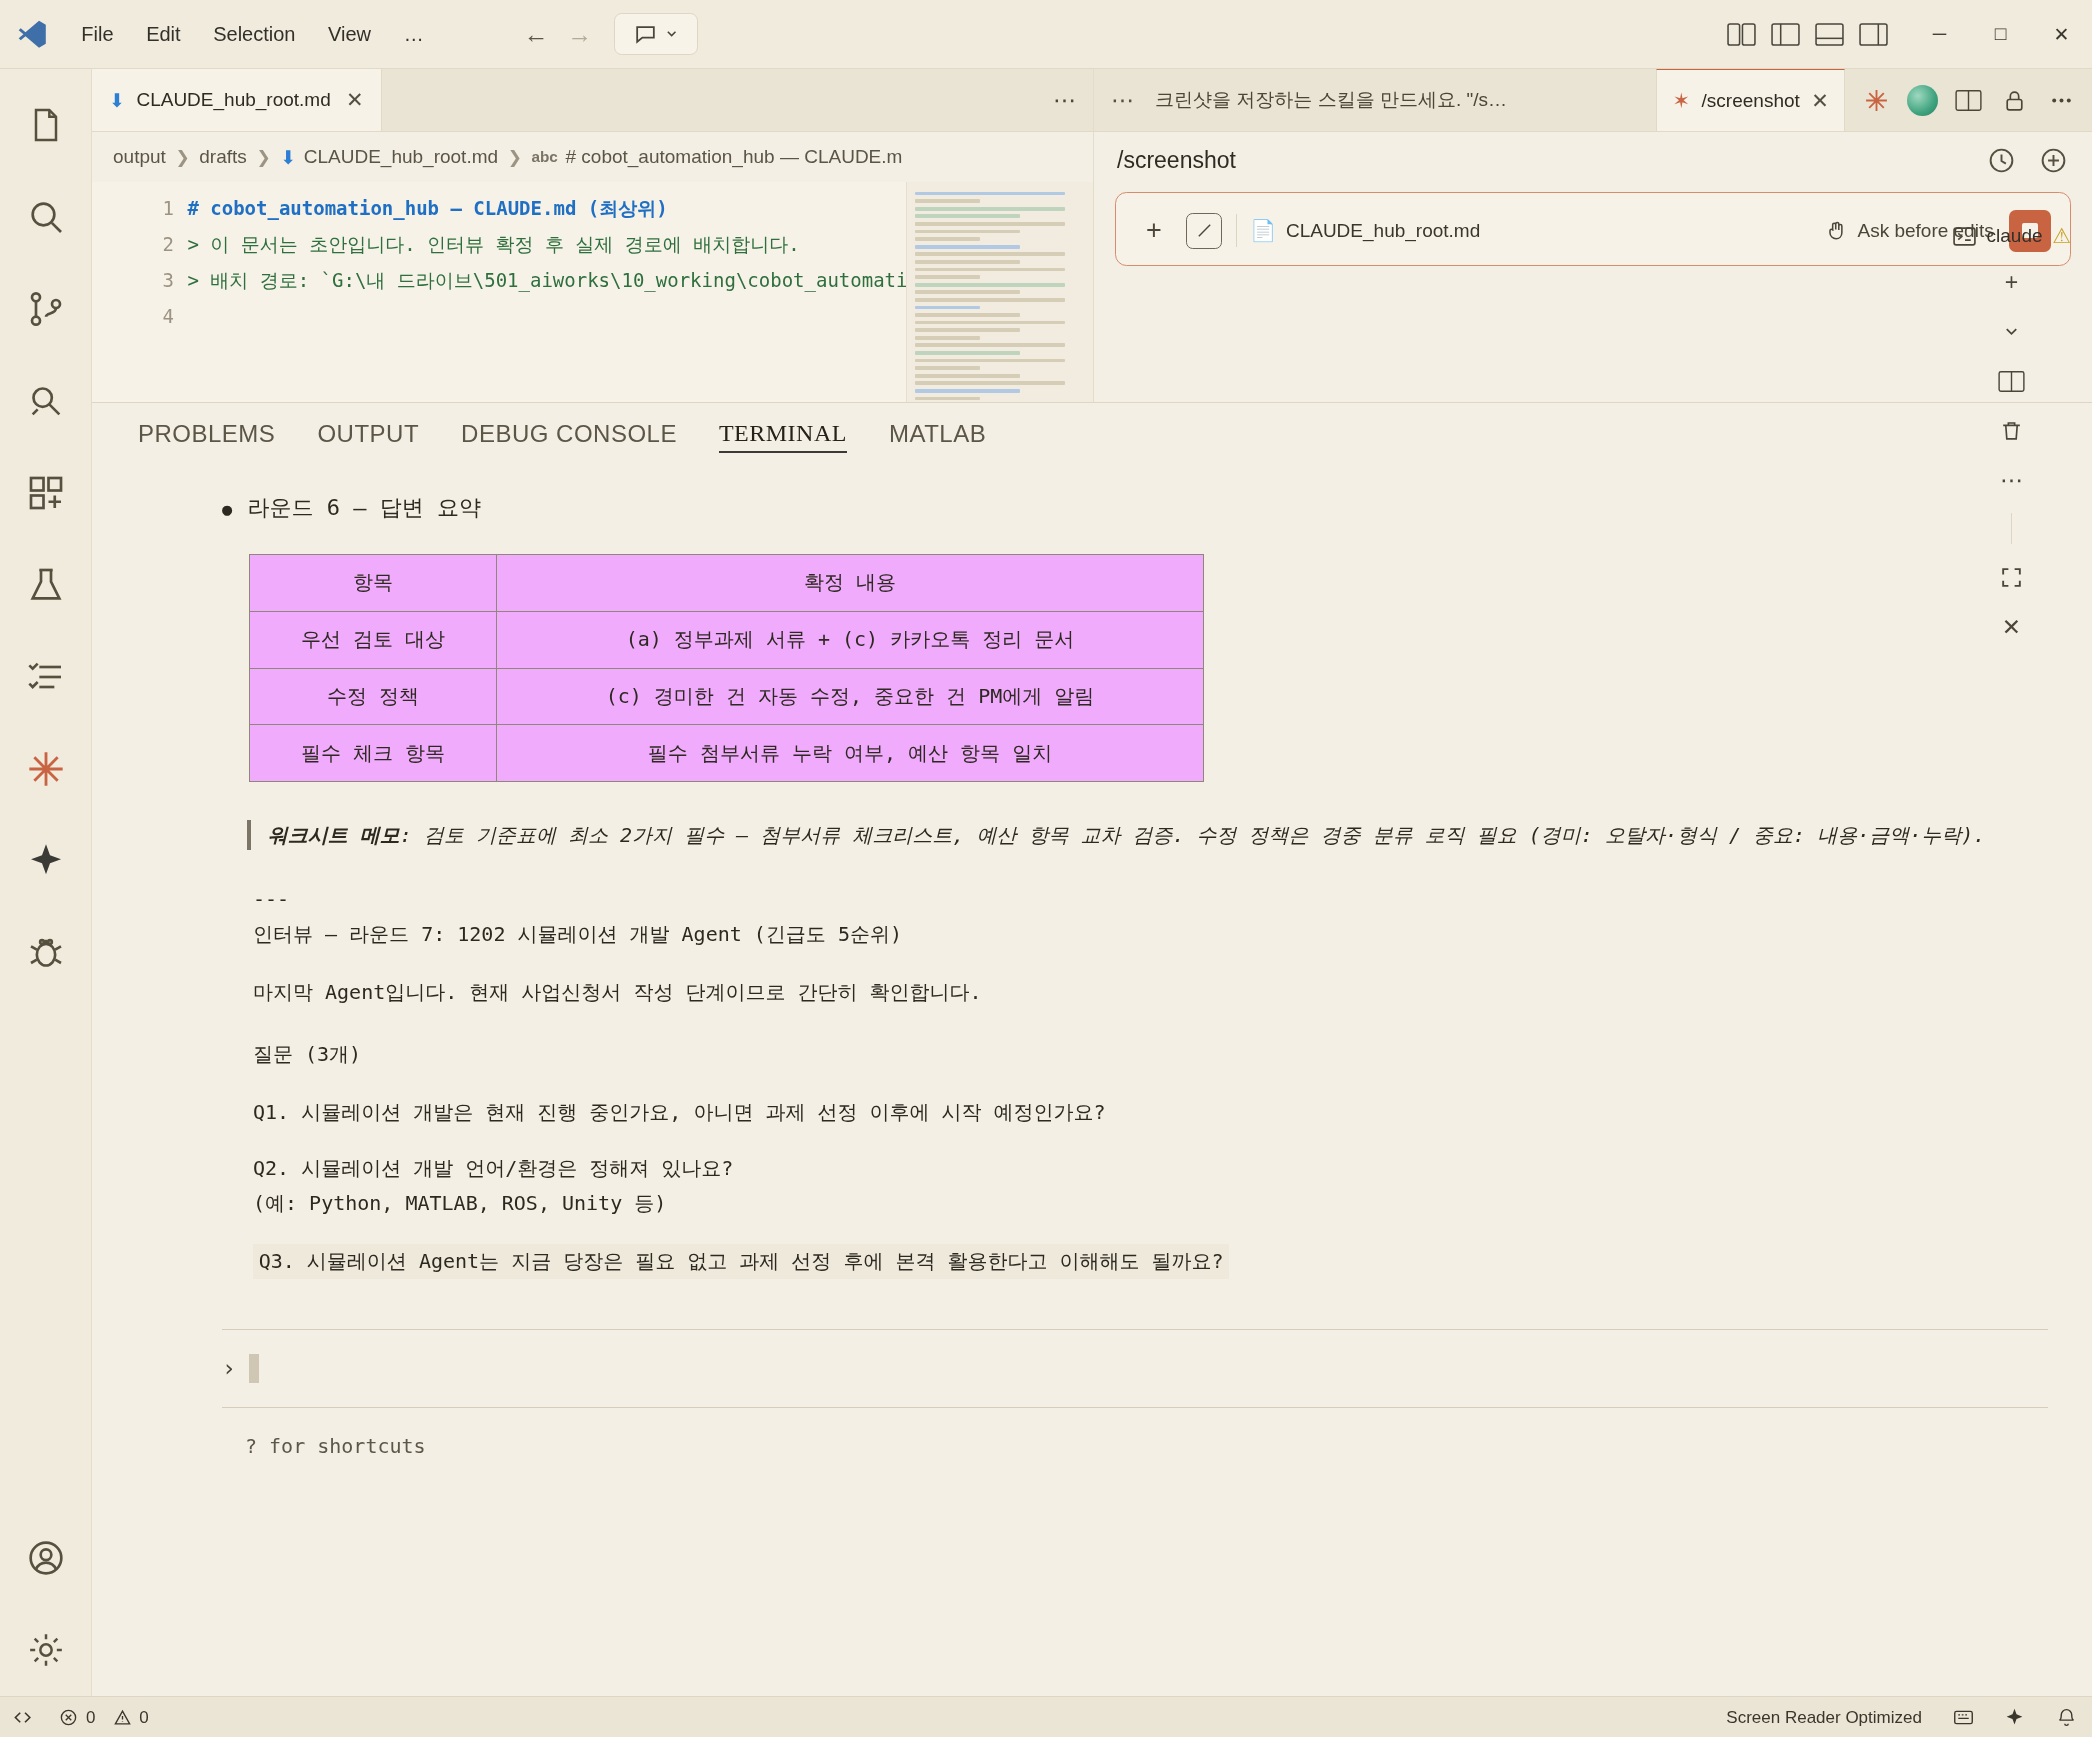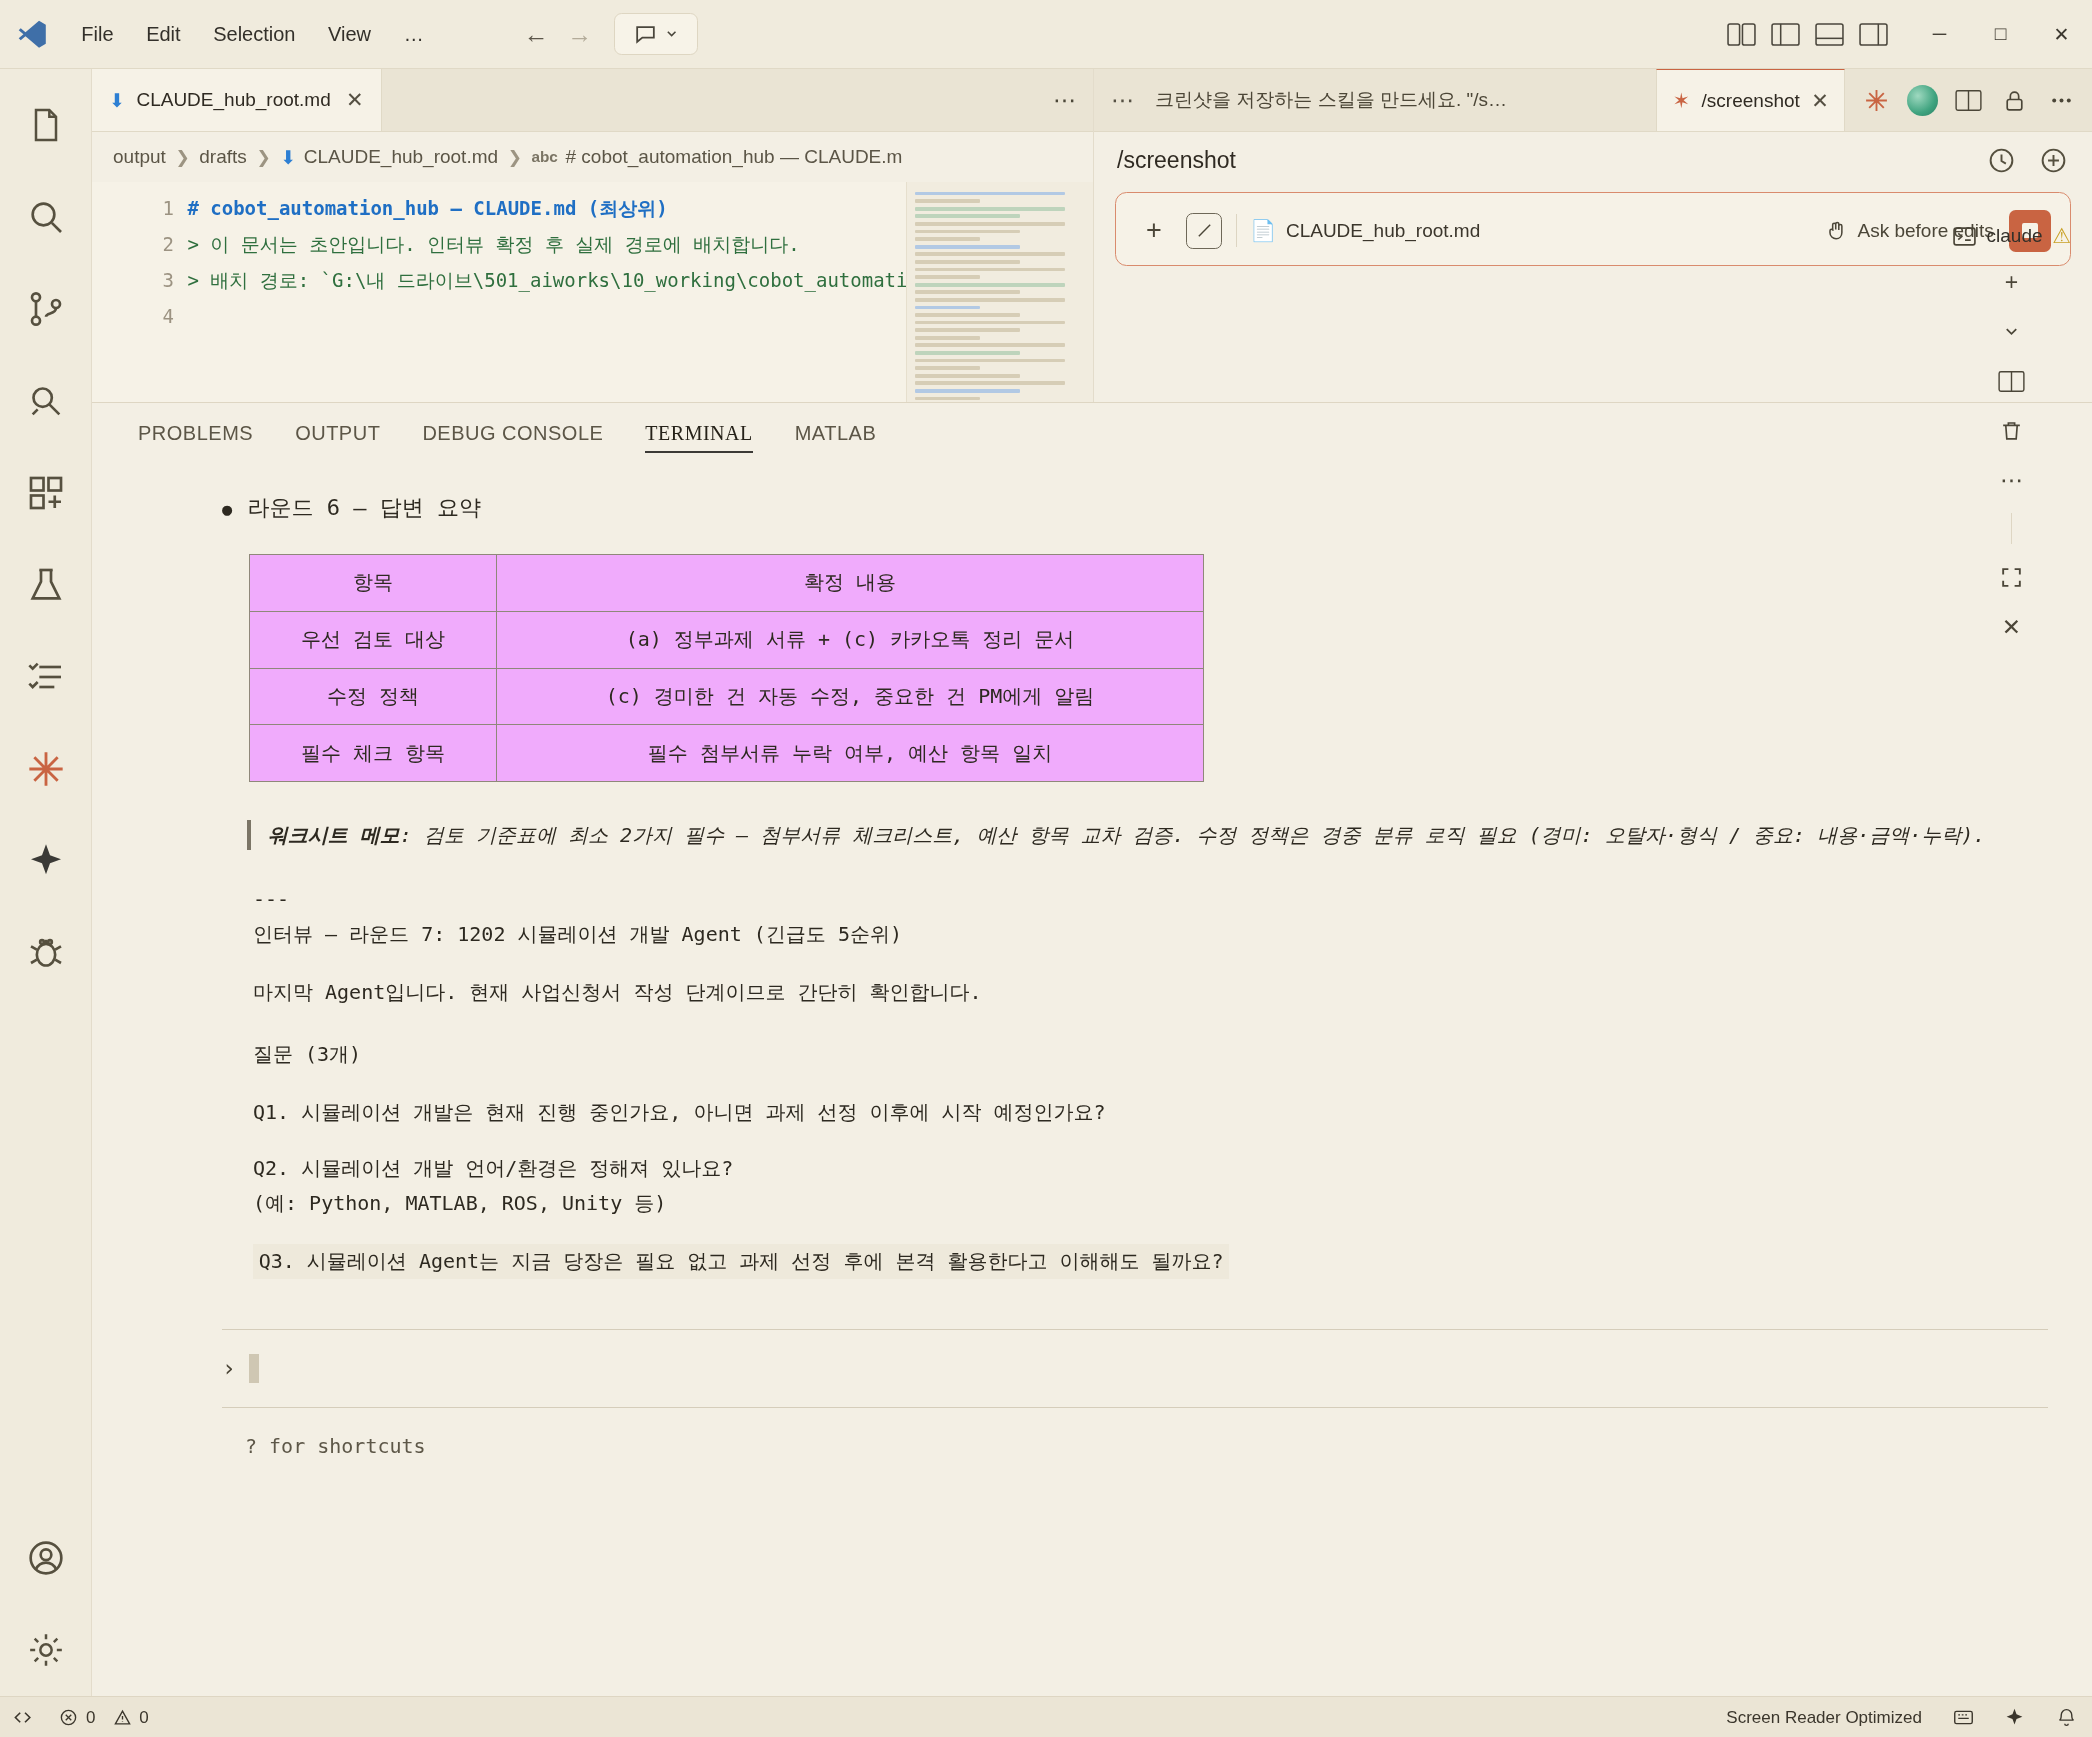--- a/index.html
+++ b/index.html
@@ -355,21 +355,21 @@
   .panel-head {
     height: 61px;
     display: flex; align-items: center;
     padding: 0 21px 0 25px;
     gap: 0;
   }
   .panel-tab {
     padding: 0 21px;
     height: 61px;
     display: flex; align-items: center;
-    font-size: 20px;
+    font-size: 24px;
     letter-spacing: 0.5px;
     color: #5c5647;
     position: relative;
   }
   .panel-tab.active { color: #262219; font-family: Liberation Serif, serif; }
   .panel-tab.active::after {
     content: "";
     position: absolute; left: 21px; right: 21px; bottom: 11.5px;
     height: 1.9px; background: #3b3a36;
   }

